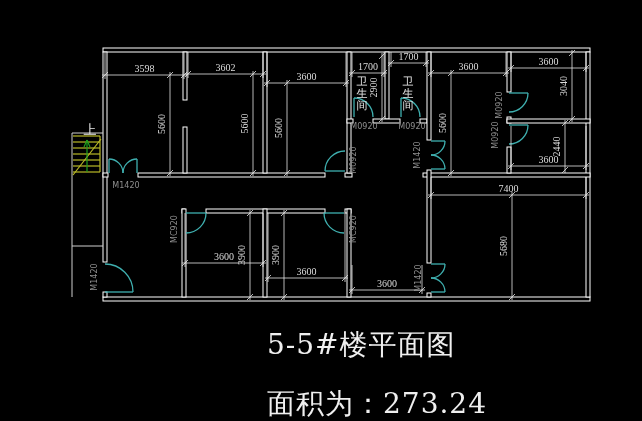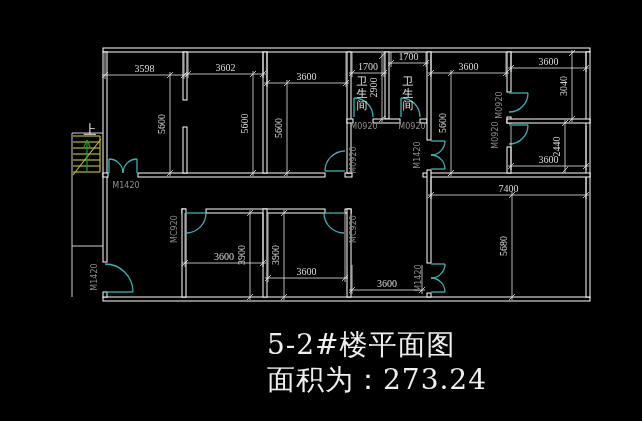--- a/index.html
+++ b/index.html
@@ -11,21 +11,21 @@
   .door{stroke:#3fb0b0;stroke-width:1.3;fill:none;}
   .dim{stroke:#e6e6e6;stroke-width:0.8;}
   .dimtext{fill:#dcdcdc;font-size:10px;font-family:"Liberation Serif",serif;}
   .lbl{fill:#8f8f8f;font-size:8px;font-family:"DejaVu Sans",sans-serif;}
   .roomtext{fill:#e8e8e8;font-family:"DejaVu Serif",serif;}
   .stair{stroke:#b9b927;stroke-width:1.2;fill:none;}
   .green{stroke:#1fa01f;stroke-width:1.2;fill:none;}
   .title-block{position:absolute;left:267px;top:328px;color:#efefef;
                font-family:"DejaVu Serif","Liberation Serif",serif;}
   .title-block .t1{font-size:28px;line-height:34px;letter-spacing:1px;}
-  .title-block .t2{font-size:28px;line-height:36px;letter-spacing:1px;}
+  .title-block .t2{font-size:28px;line-height:36px;letter-spacing:1px;margin-top:24px;}
 </style>
 </head>
 <body>
 
 <div id="canvas">
   <svg id="plan" width="642" height="421" viewBox="0 0 642 421">
       <g>
         <rect x="103" y="48" width="487" height="4" class="wall"></rect>
         <rect x="103" y="297" width="487" height="4" class="wall"></rect>
         <rect x="103" y="52" width="4" height="210" class="wall"></rect>
@@ -313,16 +313,16 @@
         <text x="362" y="85" class="roomtext" text-anchor="middle" font-size="11">卫</text>
         <text x="362" y="97" class="roomtext" text-anchor="middle" font-size="11">生</text>
         <text x="362" y="109" class="roomtext" text-anchor="middle" font-size="11">间</text>
         <text x="408" y="85" class="roomtext" text-anchor="middle" font-size="11">卫</text>
         <text x="408" y="97" class="roomtext" text-anchor="middle" font-size="11">生</text>
         <text x="408" y="109" class="roomtext" text-anchor="middle" font-size="11">间</text>
         <text x="90" y="134" class="roomtext" text-anchor="middle" font-size="13" fill="#c8c832">上</text>
       </g>
     </svg>
   <div class="title-block">
-    <div class="t1">5-2#楼平面图</div>
+    <div class="t1">5-5#楼平面图</div>
     <div class="t2">面积为：273.24</div>
   </div>
 </div>
 
 </body></html>

